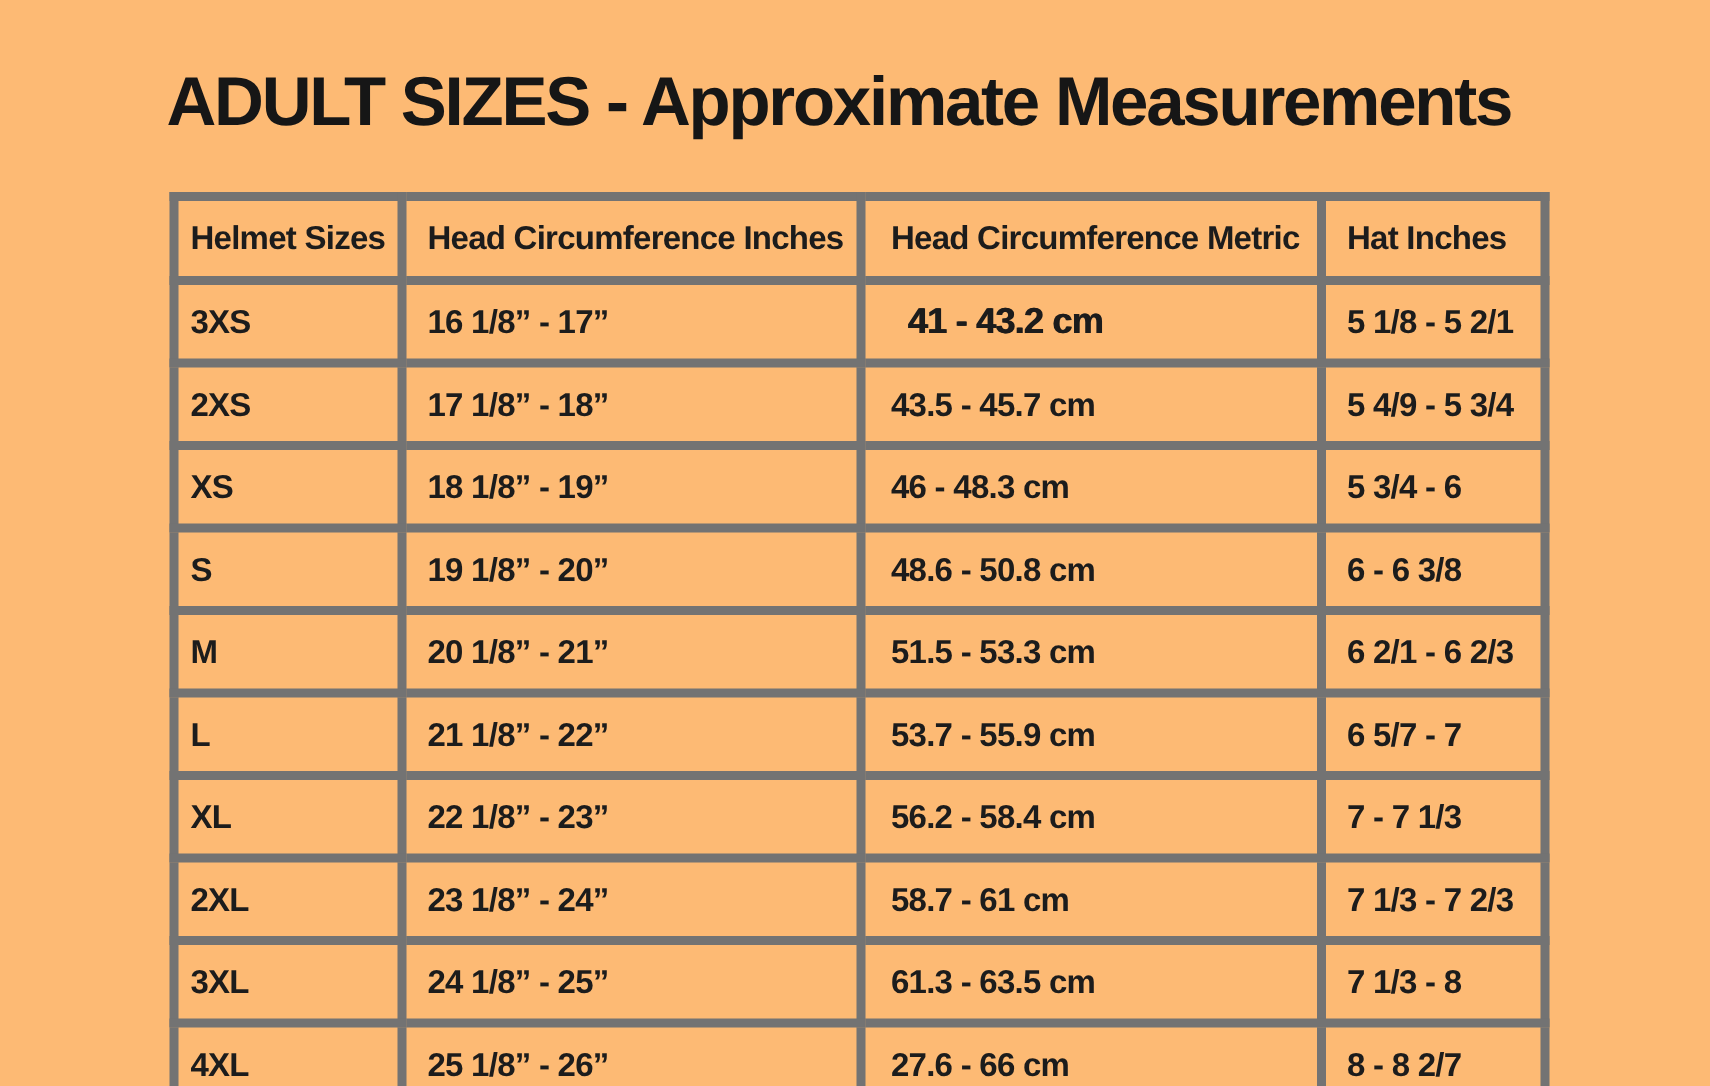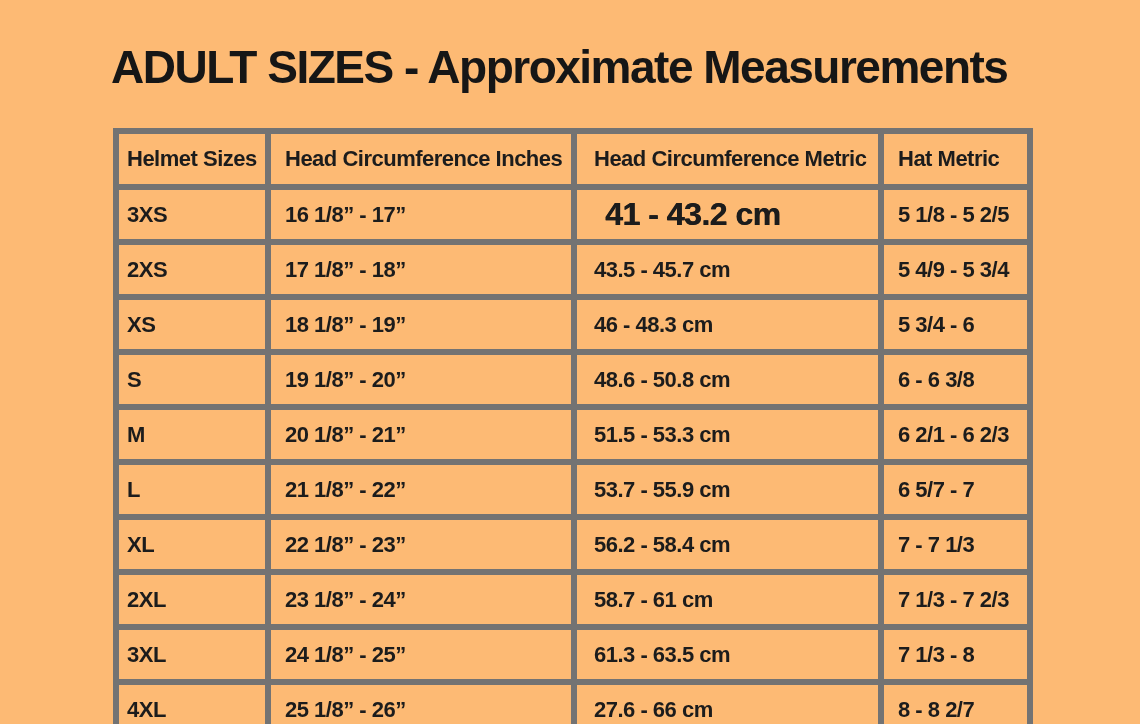--- a/index.html
+++ b/index.html
@@ -51,21 +51,21 @@
     overflow: hidden;
     white-space: nowrap;
   }
   .size-table thead th { height: 50px; }
   .size-table tbody td { height: 49px; }
   .size-table th:nth-child(1), .size-table td:nth-child(1) { padding-left: 8px; }
   .size-table th:nth-child(2), .size-table td:nth-child(2) { padding-left: 14px; }
   .size-table th:nth-child(3), .size-table td:nth-child(3) { padding-left: 17px; }
   .size-table th:nth-child(4), .size-table td:nth-child(4) { padding-left: 14px; }
   .size-table td.emphasis {
-    font-size: 32px;
+    font-size: 24px;
     text-shadow: 0.6px 0 0 currentColor;
     padding-left: 28px;
   }
 </style>
 </head>
 <body>
 
 <div class="page">
 
   <h1 class="page-title">ADULT SIZES - Approximate Measurements</h1>
@@ -75,29 +75,29 @@
       <col class="c1">
         <col class="c2">
         <col class="c3">
         <col class="c4">
     </colgroup>
     <thead>
       <tr>
         <th>Helmet Sizes</th>
         <th>Head Circumference Inches</th>
         <th>Head Circumference Metric</th>
-        <th>Hat Metric</th>
+        <th>Hat Inches</th>
       </tr>
     </thead>
     <tbody>
       <tr>
         <td>3XS</td>
         <td>16 1/8” - 17”</td>
         <td class="emphasis">41 - 43.2 cm</td>
-        <td>5 1/8 - 5 2/5</td>
+        <td>5 1/8 - 5 2/1</td>
       </tr>
       <tr>
         <td>2XS</td>
         <td>17 1/8” - 18”</td>
         <td>43.5 - 45.7 cm</td>
         <td>5 4/9 - 5 3/4</td>
       </tr>
       <tr>
         <td>XS</td>
         <td>18 1/8” - 19”</td>

